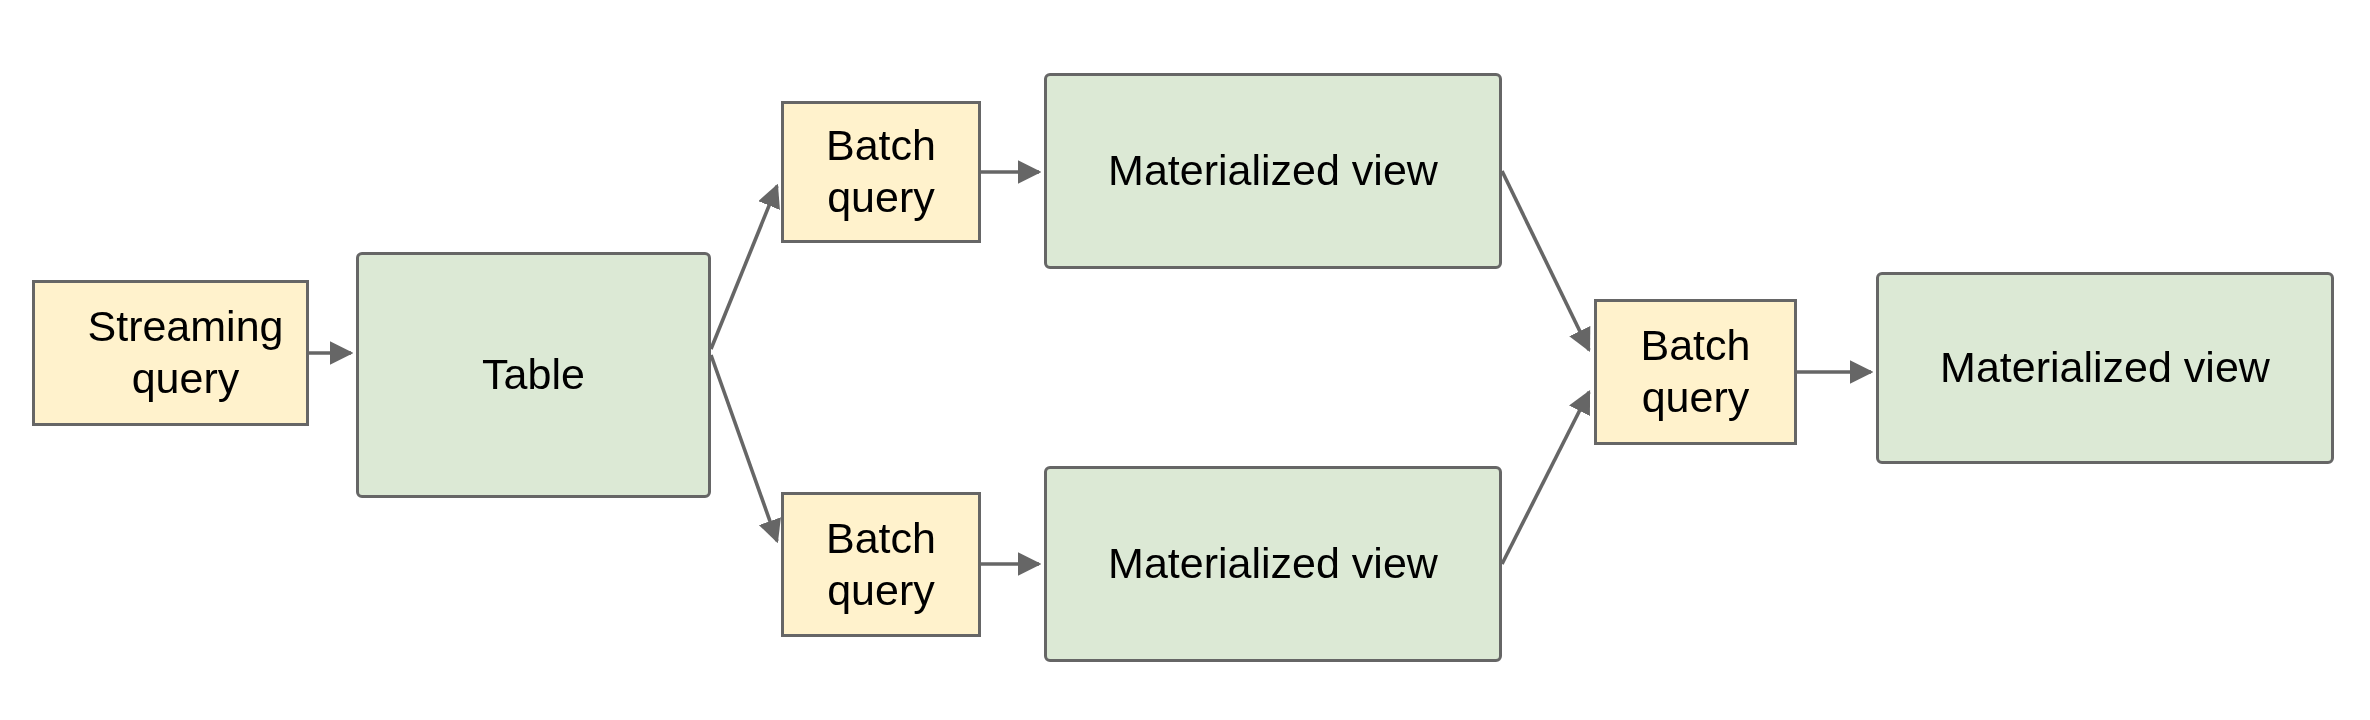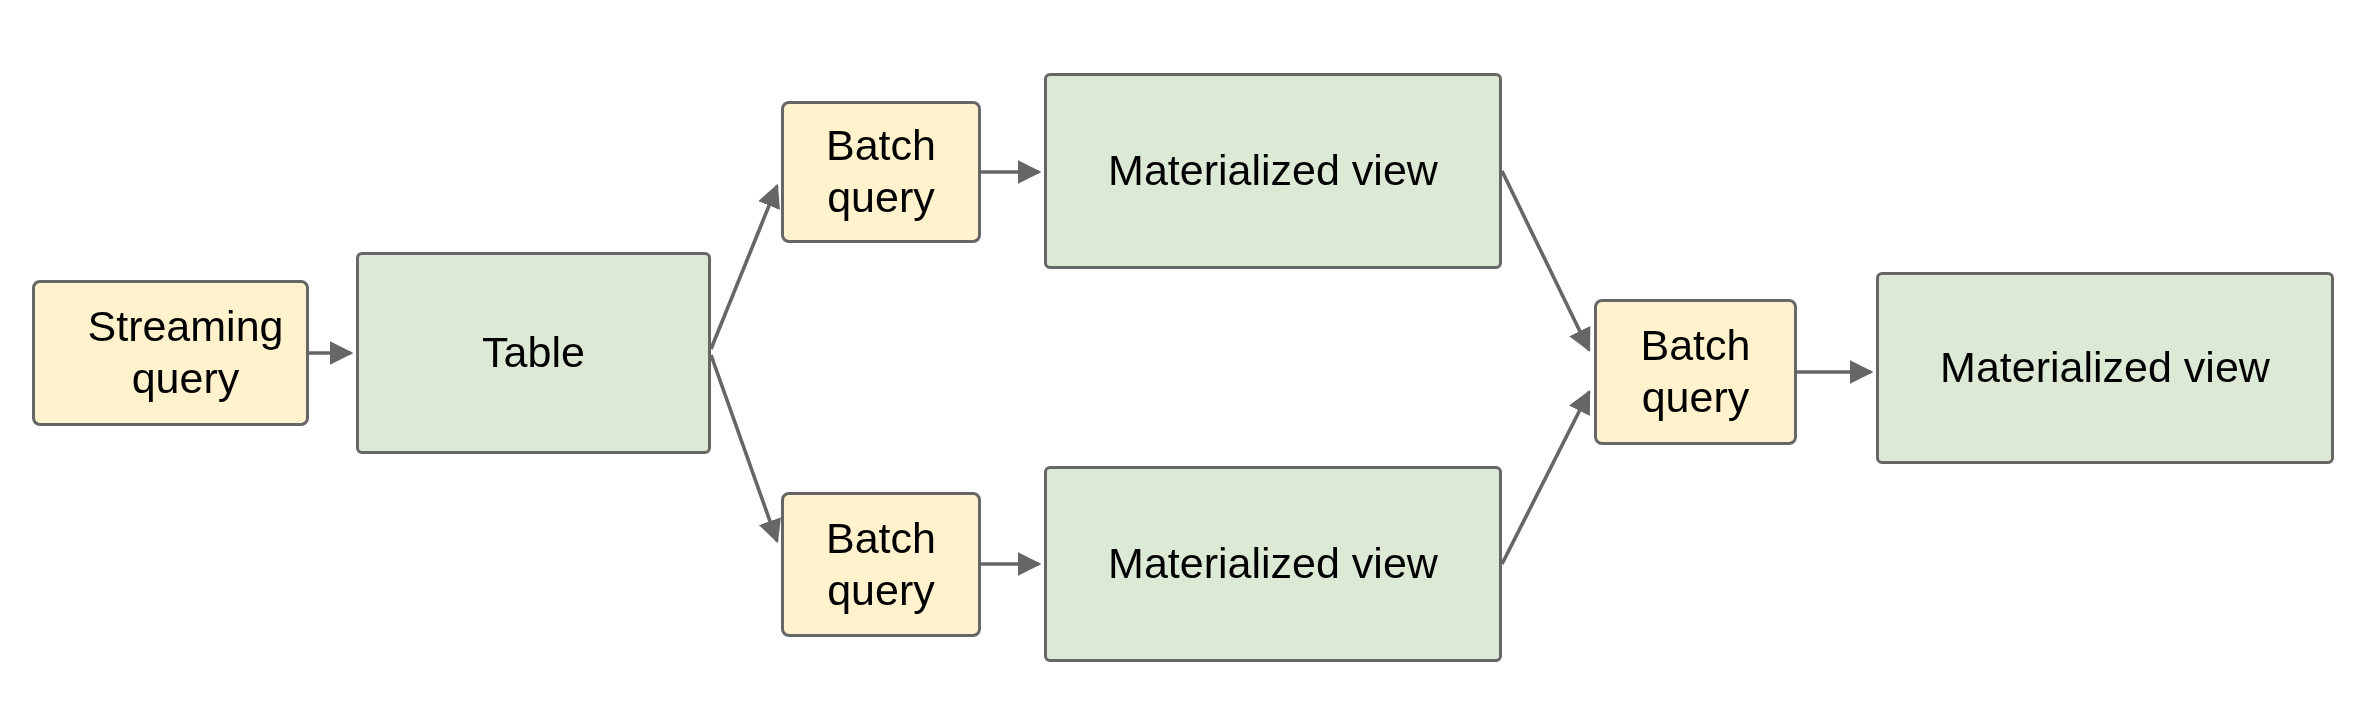--- a/index.html
+++ b/index.html
@@ -31,21 +31,21 @@
     justify-content: center;
     text-align: center;
     font-size: 43px;
     line-height: 1.2;
     color: var(--text, #000000);
     padding: 0 6px;
   }
   .node.query {
     background: var(--query_fill, #fff2cc);
     border: 3.4px solid var(--shape_border, #666666);
-    border-radius: 8px;
+    border-radius: 0;
     align-items: center;
   }
   .node.store {
     background: var(--store_fill, #dce9d5);
     border: 3.4px solid var(--shape_border, #666666);
     border-radius: 6px;
   }
 </style>
 </head>
 <body>
@@ -67,21 +67,21 @@
       <line x1="1502" y1="171" x2="1589" y2="350" marker-end="url(#arrowhead)"></line>
       <line x1="1502" y1="564" x2="1589" y2="392" marker-end="url(#arrowhead)"></line>
       <line x1="1797" y1="372" x2="1871" y2="372" marker-end="url(#arrowhead)"></line>
     </g>
   </svg>
 
   <div class="node query" style="left:32px;   top:280px; width:277px; height:146px;padding-left:36px;">
     <span>Streaming query</span>
   </div>
 
-  <div class="node store" style="left:356px;  top:252px; width:355px; height:202px;">
+  <div class="node store" style="left:356px;  top:252px; width:355px; height:246px;">
     <span>Table</span>
   </div>
 
   <div class="node query" style="left:781px;  top:101px; width:200px; height:142px;">
     <span>Batch query</span>
   </div>
 
   <div class="node store" style="left:1044px; top:73px;  width:458px; height:196px;">
     <span>Materialized view</span>
   </div>

